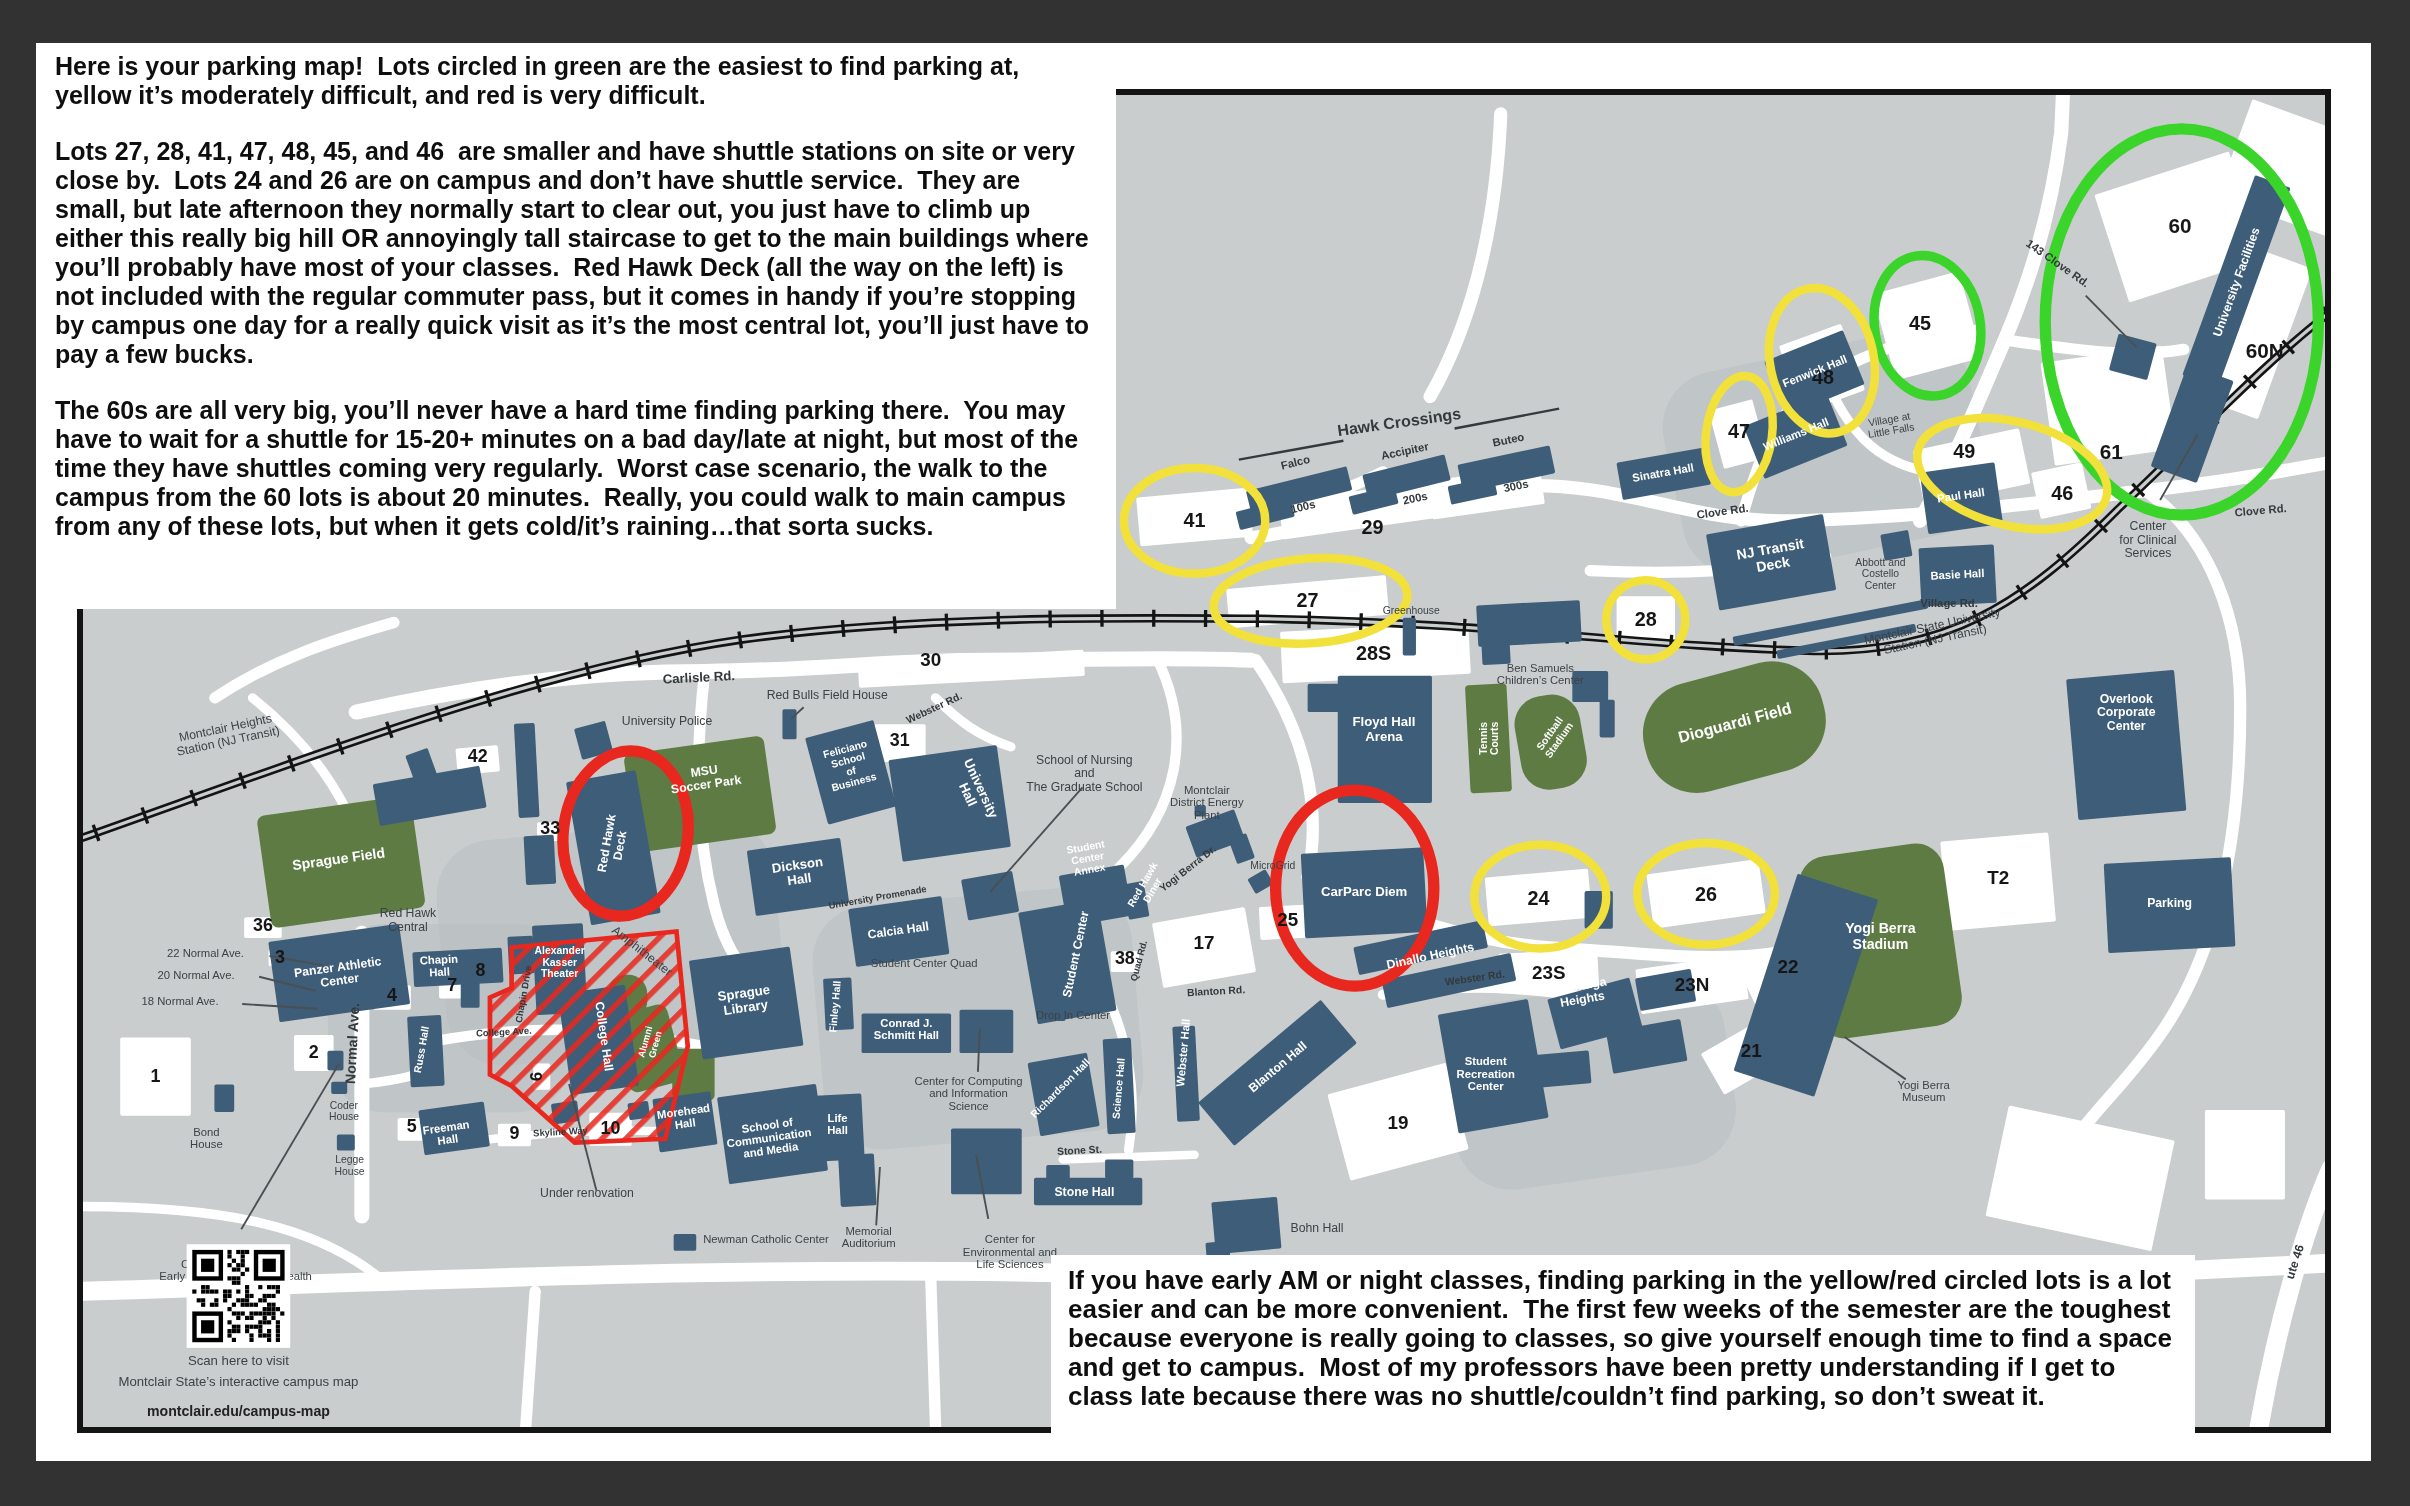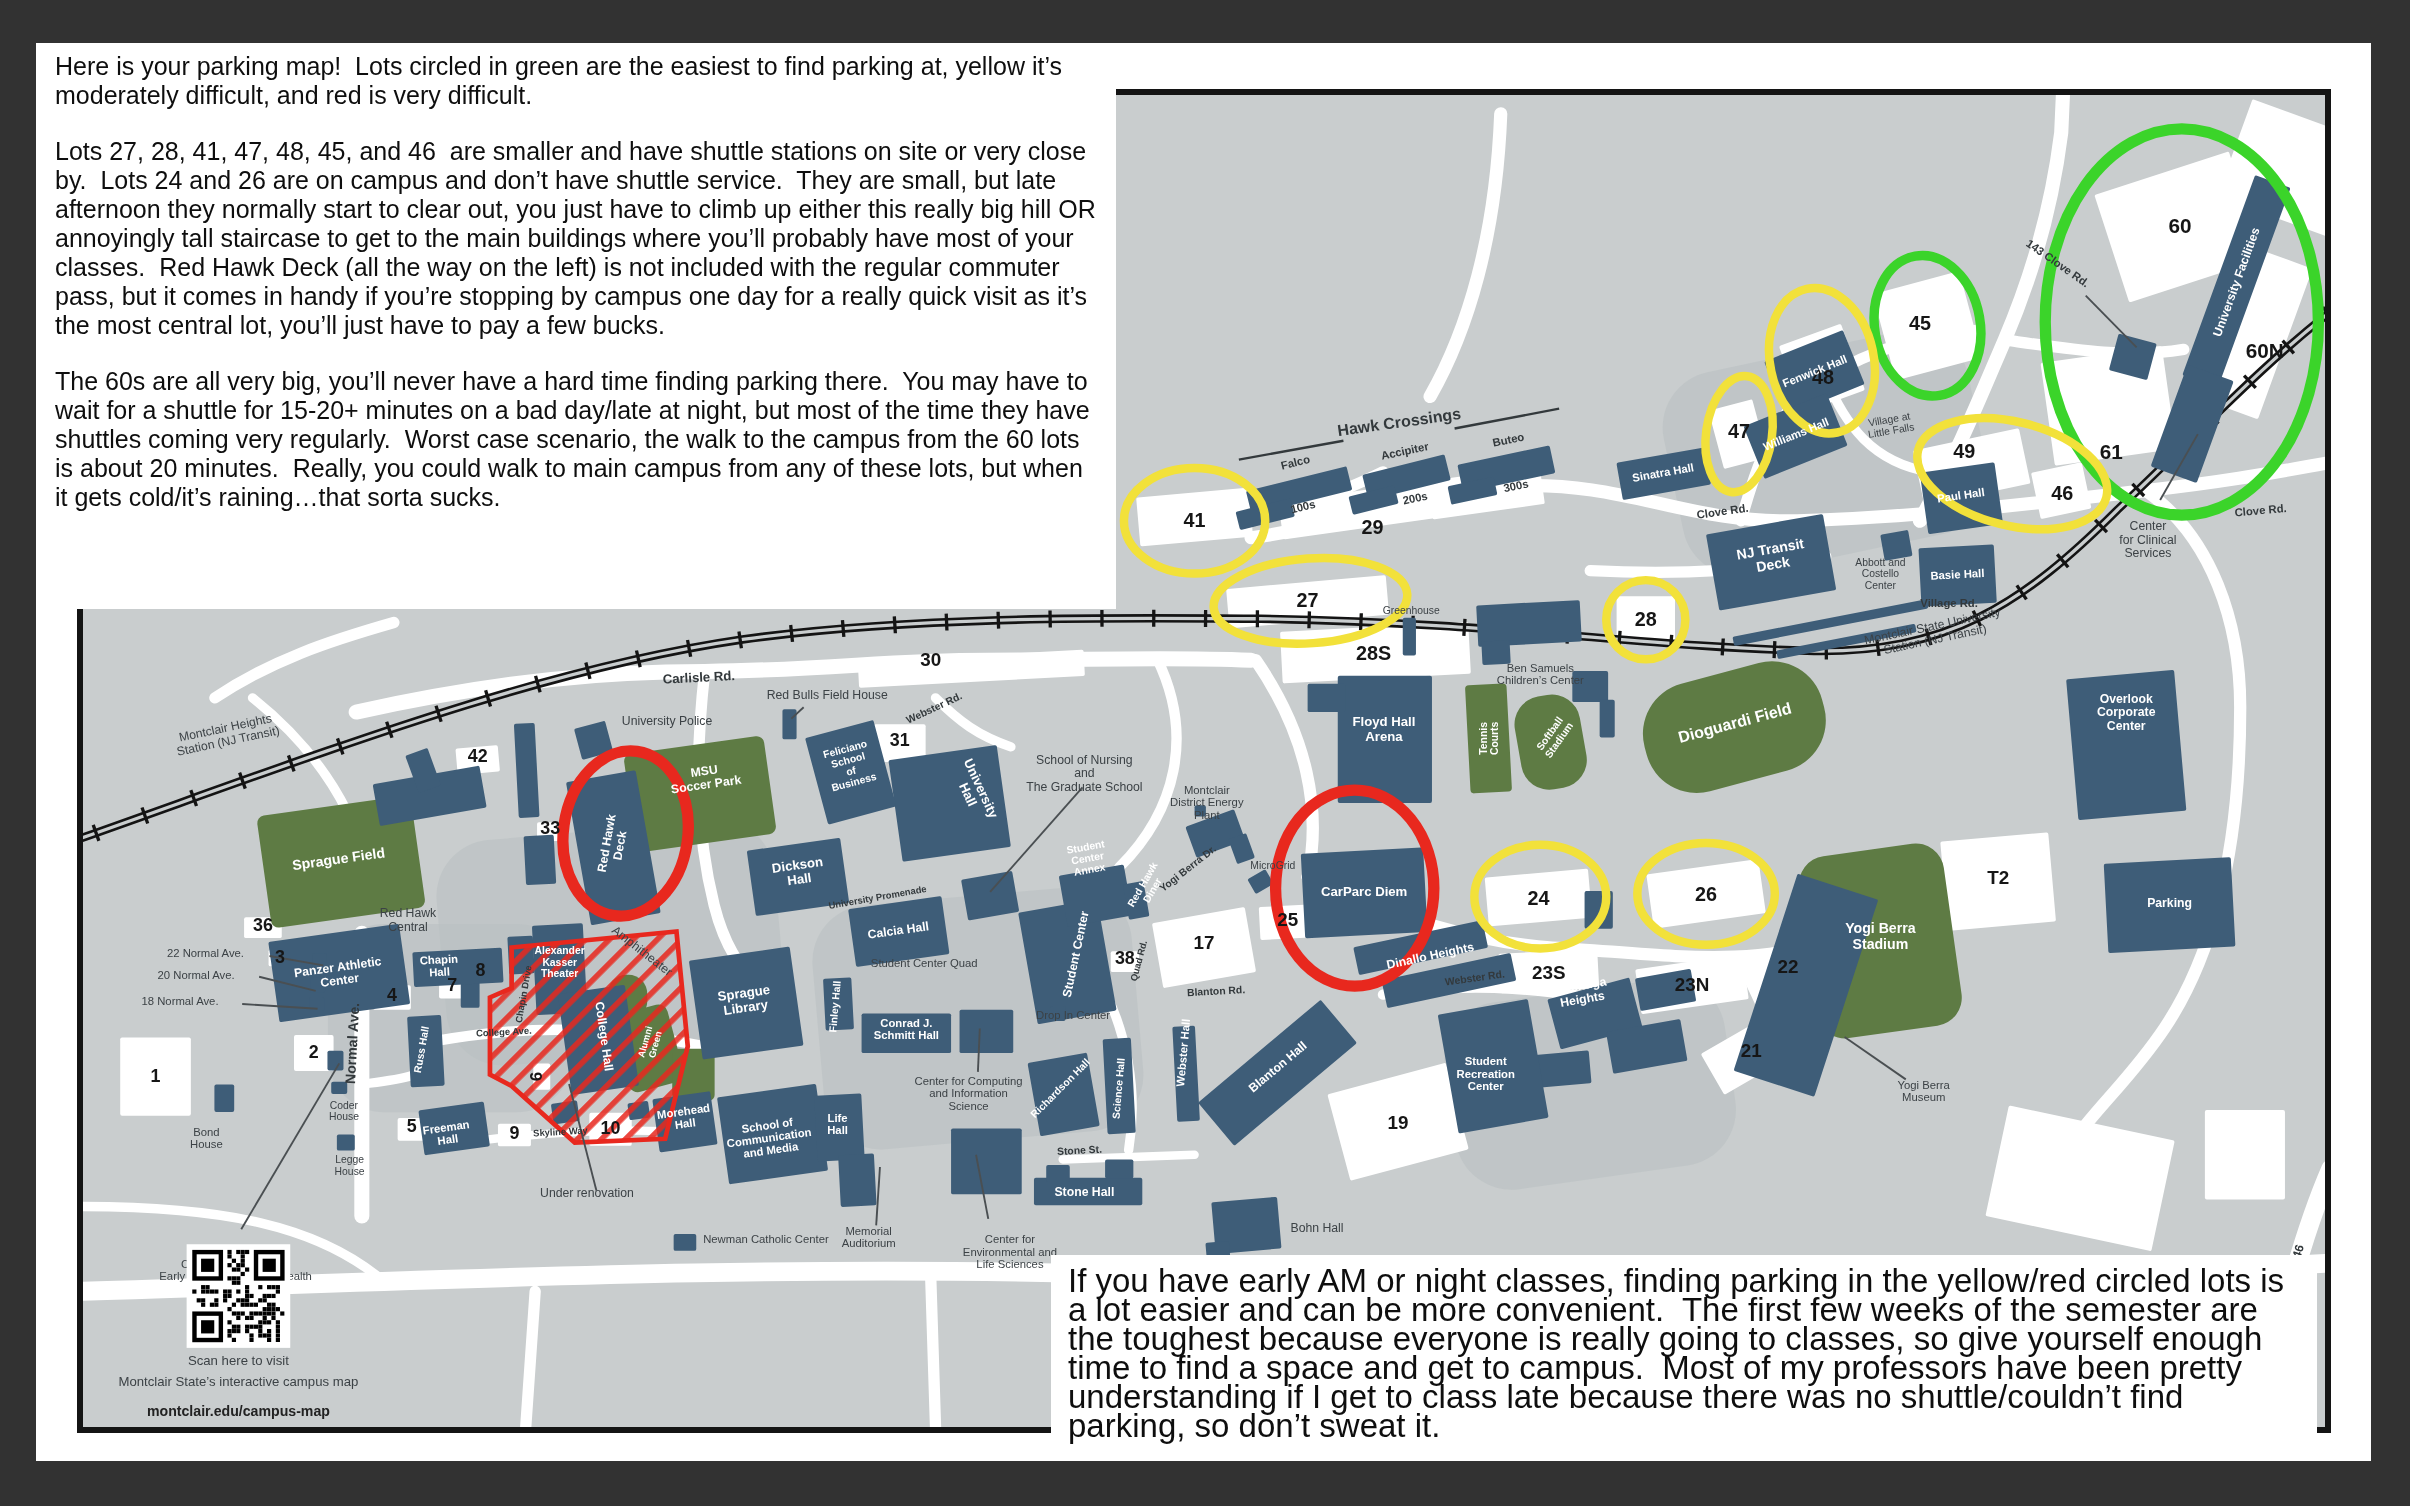--- a/index.html
+++ b/index.html
@@ -2,25 +2,25 @@
 <html style="font-size:15px"><head>
 <meta charset="utf-8">
 <style>
   html,body{margin:0;padding:0;background:#323232;width:2411px;height:1507px;overflow:hidden;
     font-family:"Liberation Sans",sans-serif;}
   .page{position:absolute;left:36px;top:43px;width:2335px;height:1418px;background:#ffffff;}
   .map-frame{position:absolute;left:41px;top:46px;width:2254px;height:1344px;box-sizing:border-box;
     border:6.6px solid #141414;background:#c9cdce;}
   .map-frame svg{display:block;width:100%;height:100%;}
   .note{position:absolute;background:#ffffff;color:#0e0e0e;}
-  .note p{margin:0 0 27px 0;white-space:pre-wrap;}
+  .note p{margin:0 0 27px 0;white-space:pre-wrap;font-weight:bold;}
   .note-tl{left:0;top:0;width:1080px;height:566px;padding:9.4px 19px 0 19px;box-sizing:border-box;
     font-size:25px;line-height:29px;}
-  .note-br{left:1015px;top:1212px;width:1266px;height:194px;padding:11.3px 17px 0 17px;box-sizing:border-box;
-    font-size:33px;line-height:29px;}
+  .note-br{left:1015px;top:1212px;width:1144px;height:194px;padding:11.3px 17px 0 17px;box-sizing:border-box;
+    font-size:26px;line-height:29px;}
   
   text{font-family:"Liberation Sans",sans-serif;}
   .lt-lot{font-weight:700;fill:#161616;}
   .lt-bw{font-weight:700;fill:#ffffff;}
   .lt-gray{font-weight:400;fill:#3c4246;}
   .lt-street{font-weight:700;fill:#33393c;}
   .lt-url{font-weight:700;fill:#222;}
 </style>
 </head>
 <body>

